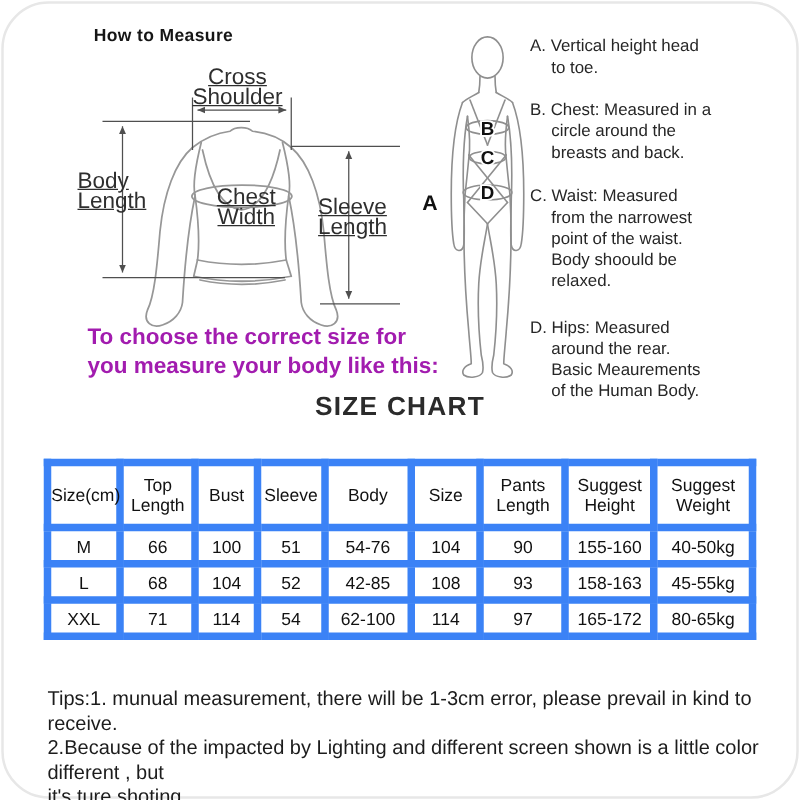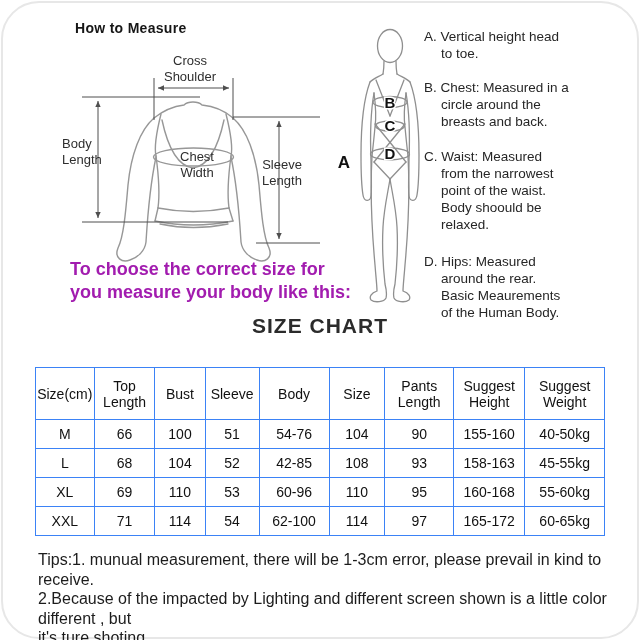--- a/index.html
+++ b/index.html
@@ -6,28 +6,28 @@
   body{width:640px;height:640px;position:relative;overflow:hidden;
        font-family:"Liberation Sans","DejaVu Sans",sans-serif;color:#1f1f1f;}
   .frame{position:absolute;inset:1px;border:2px solid #e7e7e7;border-radius:38px;pointer-events:none;}
   .abs{position:absolute;}
   .pre{white-space:pre-line;}
 
   .h1{font-size:14px;font-weight:700;letter-spacing:.3px;color:#161616;}
   .h2{font-size:21px;font-weight:700;letter-spacing:1px;color:#2b2b2b;text-align:center;width:100%;}
   .bold-note{font-size:18px;font-weight:700;line-height:23px;color:#a21caf;}
 
-  .diagram-label{font-size:13px;line-height:16px;color:#2e2e2e;}
+  .diagram-label{font-size:18px;line-height:16px;color:#2e2e2e;text-decoration:underline;}
   .center{text-align:center;}
 
   .desc{width:205px;font-size:13.5px;line-height:17px;color:#262626;
         padding-left:17px;text-indent:-17px;white-space:pre-line;}
 
   table.size{border-collapse:collapse;table-layout:fixed;width:570px;}
-  table.size th,table.size td{border:1px solid #3b82f6;text-align:center;vertical-align:middle;
+  table.size th,table.size td{border:6px solid #3b82f6;text-align:center;vertical-align:middle;
         font-size:14px;font-weight:400;color:#111;white-space:pre-line;padding:0;}
   table.size thead tr{height:52px;}
   table.size tbody tr{height:29px;}
 
   .tips{font-size:16px;line-height:19.5px;color:#1c1c1c;width:578px;}
 
   svg{display:block;}
   .lineart{stroke:#979797;stroke-width:1.4;fill:none;stroke-linecap:round;stroke-linejoin:round;}
   .figart{stroke:#8f8f8f;stroke-width:1.3;fill:none;stroke-linecap:round;stroke-linejoin:round;}
   .guide{stroke:#4f4f4f;stroke-width:1;fill:none;}
@@ -186,39 +186,28 @@
       <td>68</td>
       <td>104</td>
       <td>52</td>
       <td>42-85</td>
       <td>108</td>
       <td>93</td>
       <td>158-163</td>
       <td>45-55kg</td>
     </tr>
     <tr>
-      <td>XL</td>
-      <td>69</td>
-      <td>110</td>
-      <td>53</td>
-      <td>60-96</td>
-      <td>110</td>
-      <td>95</td>
-      <td>160-168</td>
-      <td>55-60kg</td>
-    </tr>
-    <tr>
       <td>XXL</td>
       <td>71</td>
       <td>114</td>
       <td>54</td>
       <td>62-100</td>
       <td>114</td>
       <td>97</td>
       <td>165-172</td>
-      <td>60-65kg</td>
+      <td>80-65kg</td>
     </tr>
   </tbody>
 </table>
 
 <div class="abs tips pre" style="left:38px;top:550px;">Tips:1. munual measurement, there will be 1-3cm error, please prevail in kind to receive.
 2.Because of the impacted by Lighting and different screen shown is a little color different , but
 it's ture shoting.</div>
 
 </body></html>

